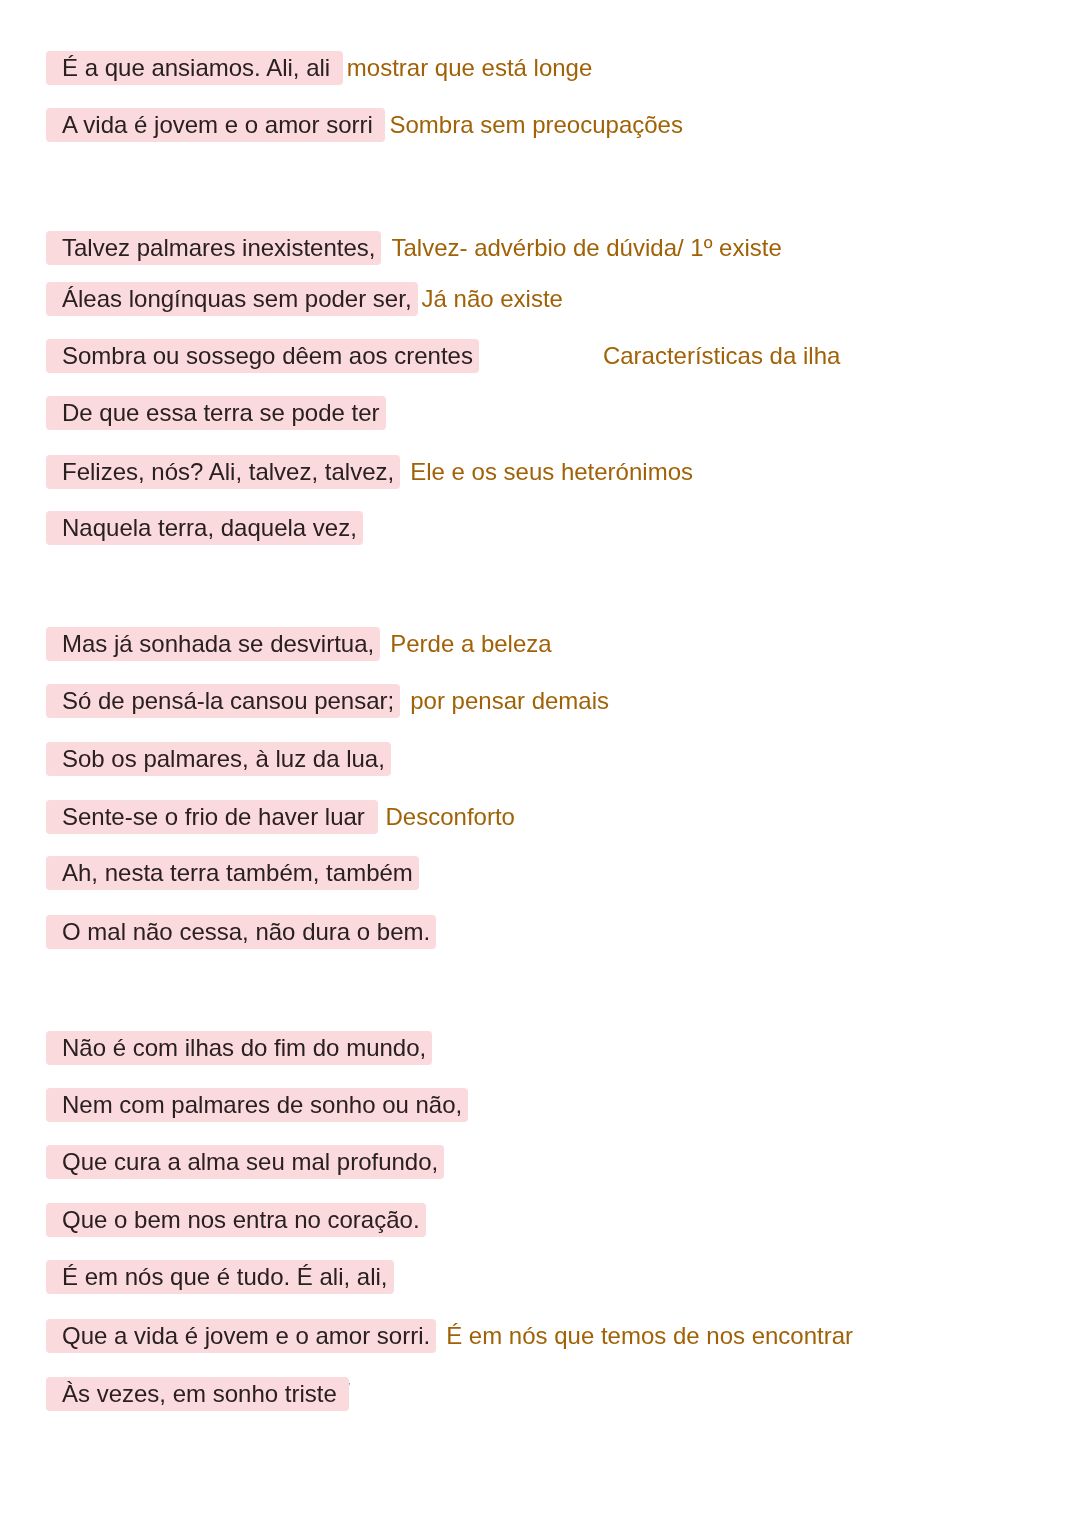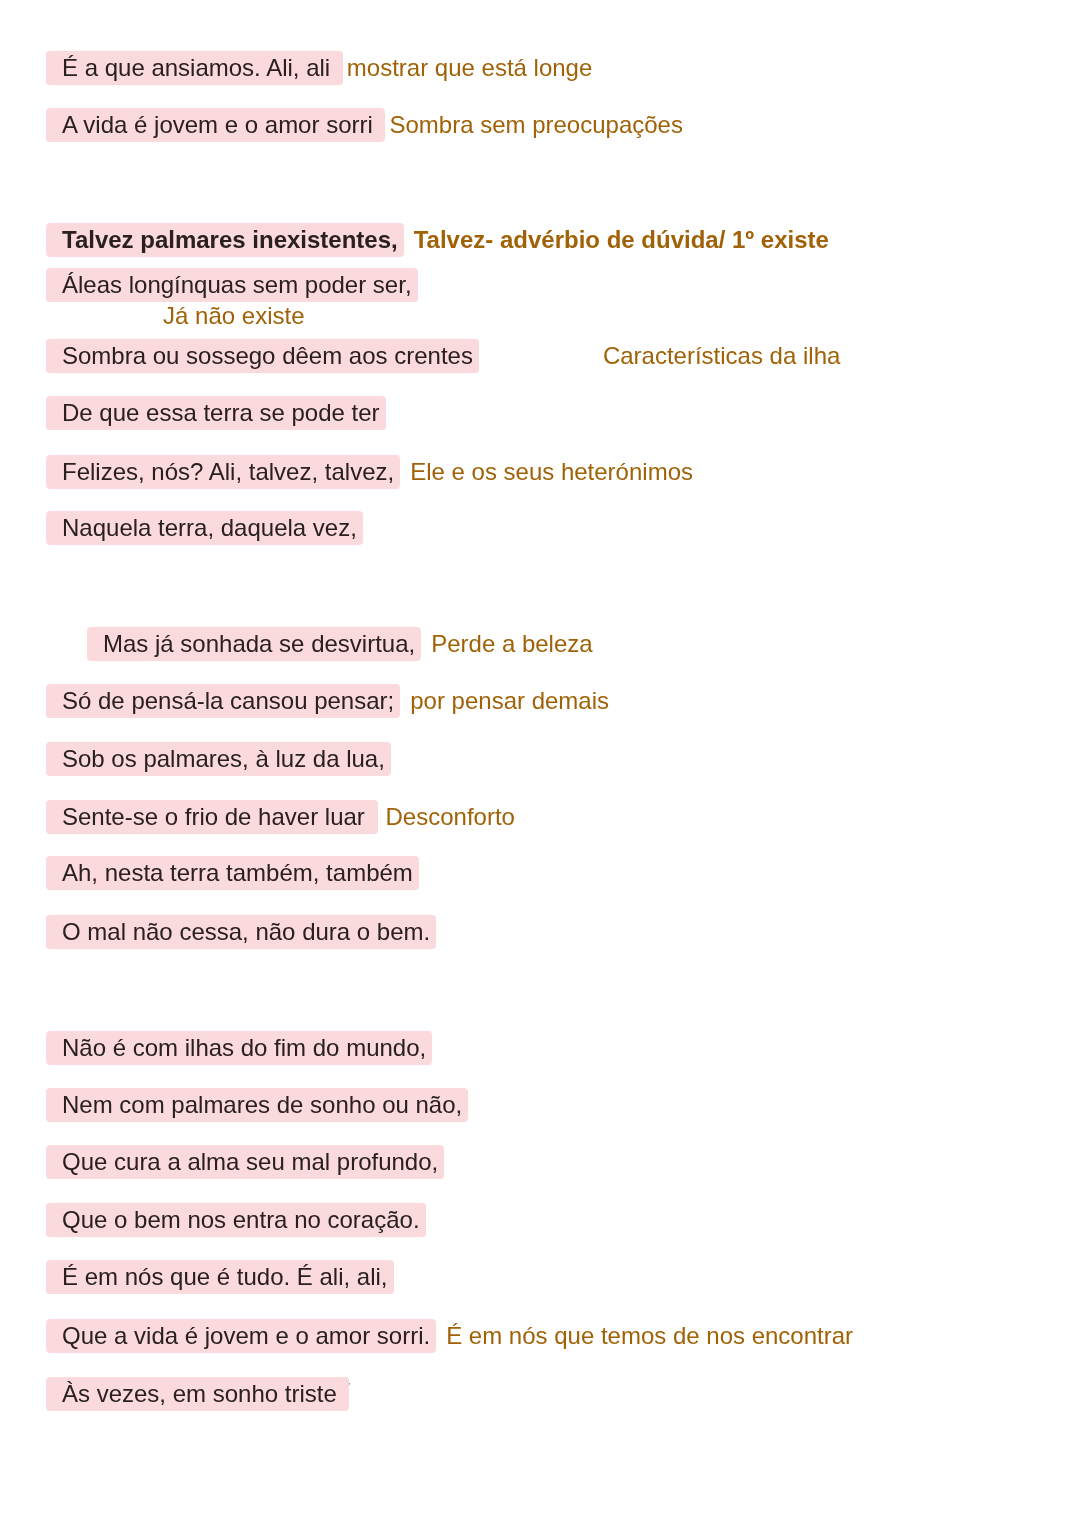--- a/index.html
+++ b/index.html
@@ -52,44 +52,44 @@
 
   <div class="line" style="top:50px;">
     <span class="hl">É a que ansiamos. Ali, ali </span>
     <span class="note">mostrar que está longe</span>
   </div>
   <div class="line" style="top:107px;">
     <span class="hl">A vida é jovem e o amor sorri </span>
     <span class="note">Sombra sem preocupações</span>
   </div>
 
-  <div class="line" style="top:222px;font-weight:bold;">
+  <div class="line" style="top:230px;">
     <span class="hl">Talvez palmares inexistentes,</span>
     <span class="note" style="margin-left:10px">Talvez- advérbio de dúvida/ 1º existe</span>
   </div>
-  <div class="line" style="top:268px;flex-direction:column;">
+  <div class="line" style="top:281px;">
     <span class="hl">Áleas longínquas sem poder ser,</span>
     <span class="note" style="margin-left:4px">Já não existe</span>
   </div>
   <div class="line" style="top:338px;">
     <span class="hl">Sombra ou sossego dêem aos crentes</span>
     <span class="note far">Características da ilha</span>
   </div>
   <div class="line" style="top:395px;justify-content:center;">
     <span class="hl">De que essa terra se pode ter</span>
   </div>
   <div class="line" style="top:454px;">
     <span class="hl">Felizes, nós? Ali, talvez, talvez,</span>
     <span class="note" style="margin-left:10px">Ele e os seus heterónimos</span>
   </div>
   <div class="line" style="top:510px;">
     <span class="hl">Naquela terra, daquela vez,</span>
   </div>
 
-  <div class="line" style="top:626px;margin-left:41px;">
+  <div class="line" style="top:626px;">
     <span class="hl">Mas já sonhada se desvirtua,</span>
     <span class="note" style="margin-left:10px">Perde a beleza</span>
   </div>
   <div class="line" style="top:683px;">
     <span class="hl">Só de pensá-la cansou pensar;</span>
     <span class="note" style="margin-left:10px">por pensar demais</span>
   </div>
   <div class="line" style="top:741px;">
     <span class="hl">Sob os palmares, à luz da lua,</span>
   </div>

